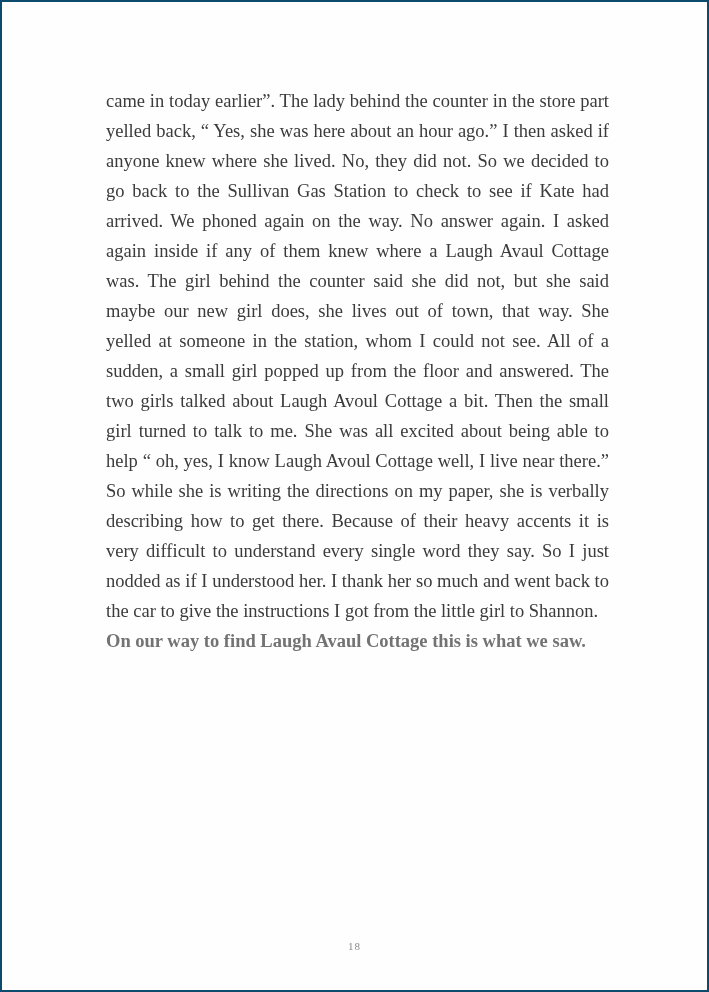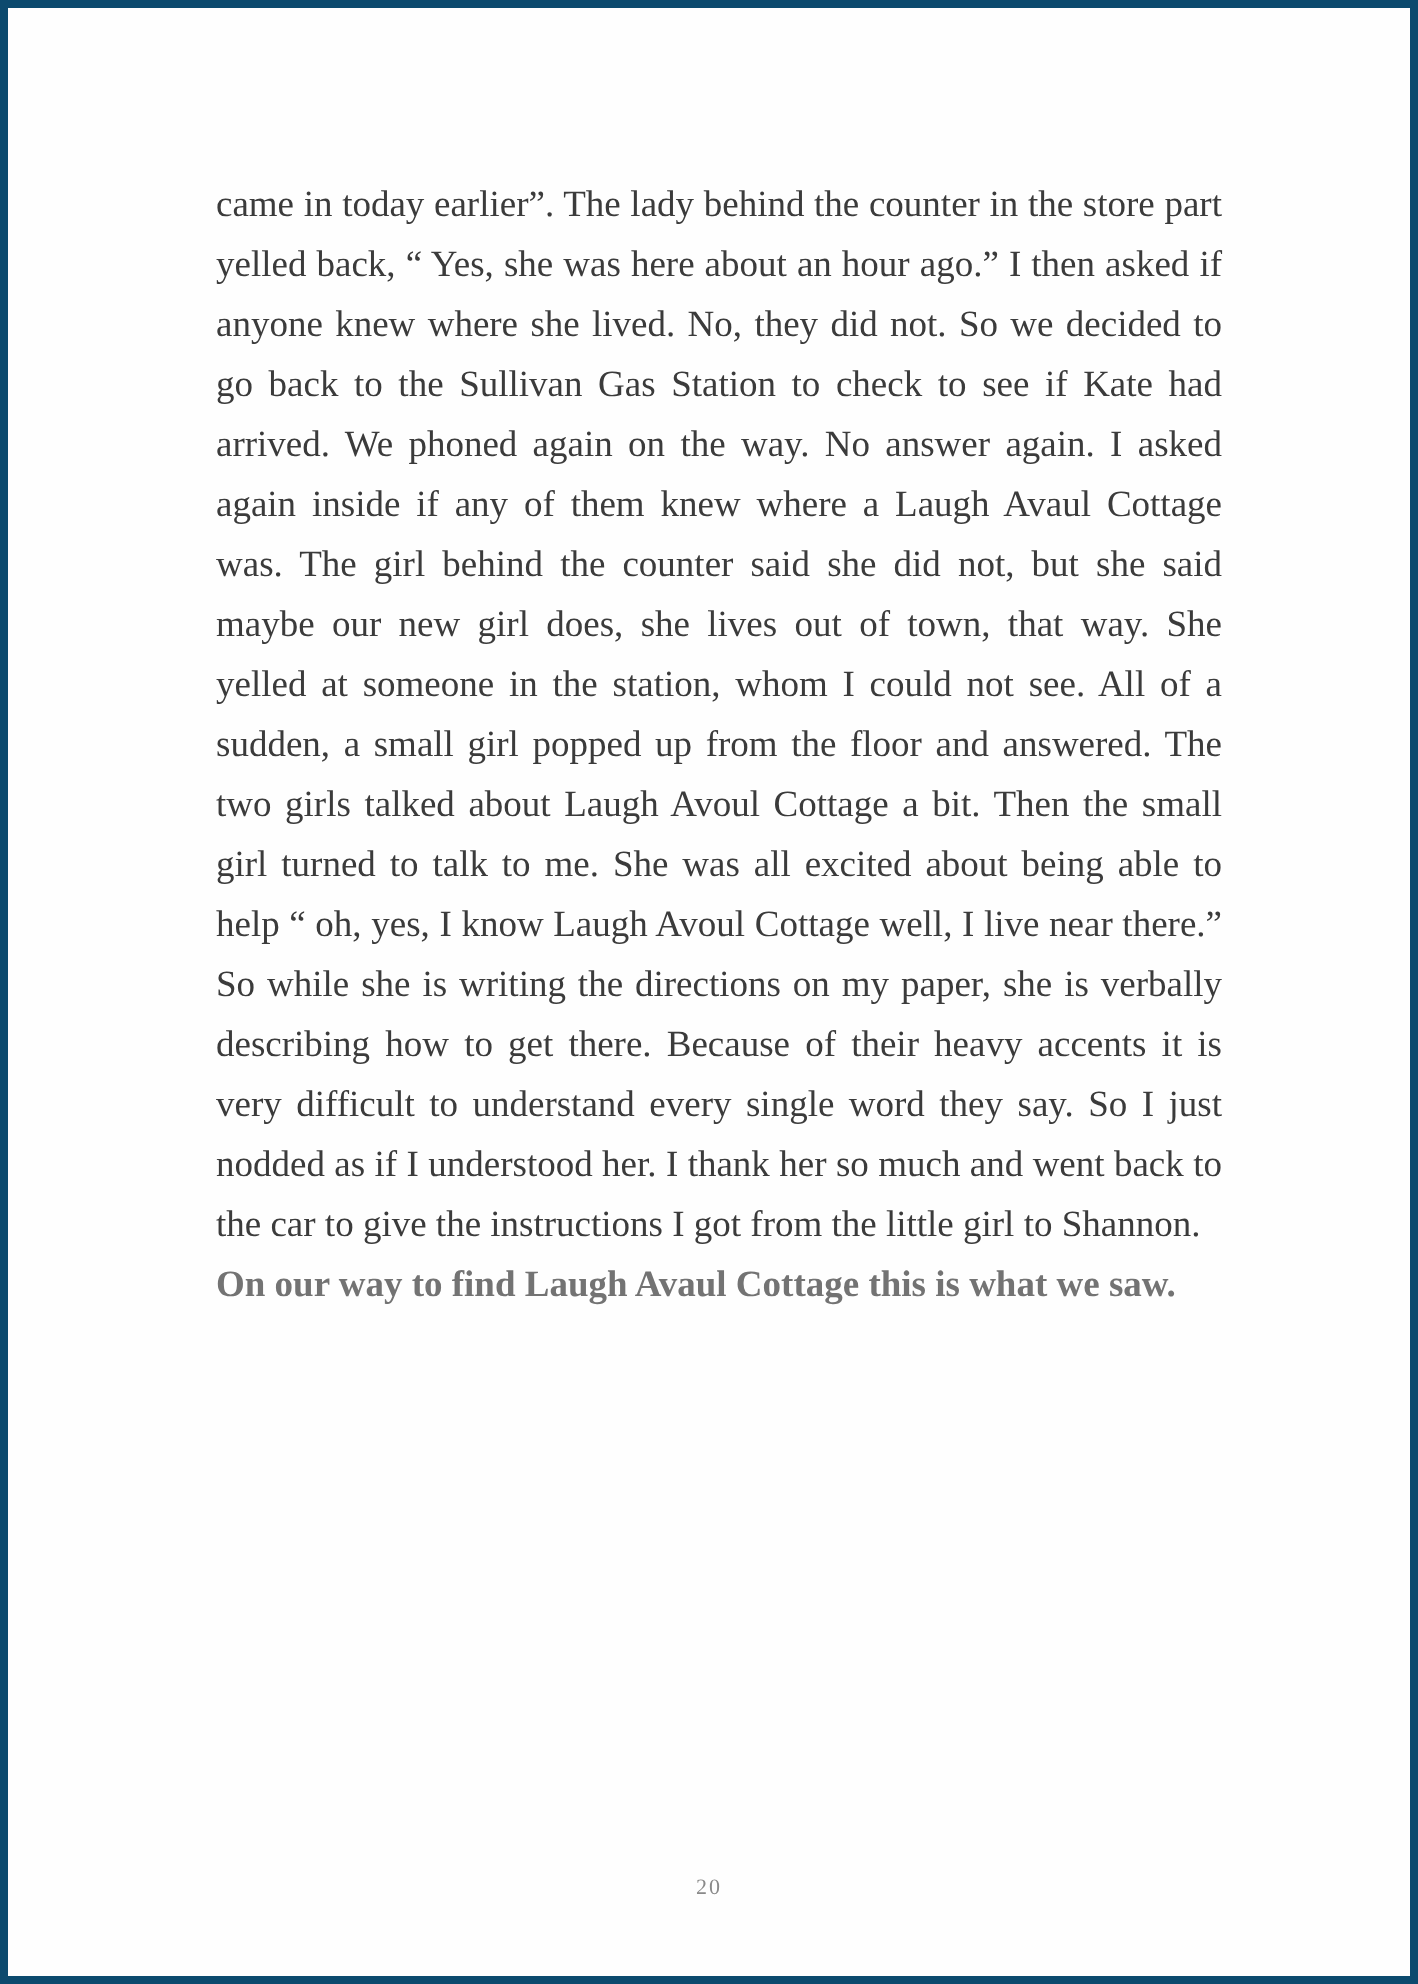--- a/index.html
+++ b/index.html
@@ -6,21 +6,21 @@
     margin: 0;
     padding: 0;
     background: #ffffff;
   }
   .page {
     position: relative;
     width: 709px;
     height: 992px;
     background: #fefefe;
     box-sizing: border-box;
-    border: 4px solid #0c4a6e;
+    border: 2px solid #0c4a6e;
     font-family: "Liberation Serif", "DejaVu Serif", serif;
     color: #3b3b3b;
     overflow: hidden;
   }
   .content {
     position: absolute;
     top: 84px;
     left: 104px;
     width: 503px;
   }
@@ -47,14 +47,14 @@
   }
 </style>
 </head>
 <body>
 
 <div class="page">
   <div class="content">
     <p>came in today earlier”. The lady behind the counter in the store part yelled back, “ Yes, she was here about an hour ago.” I then asked if anyone knew where she lived. No, they did not. So we decided to go back to the Sullivan Gas Station to check to see if Kate had arrived. We phoned again on the way. No answer again. I asked again inside if any of them knew where a Laugh Avaul Cottage was. The girl behind the counter said she did not, but she said maybe our new girl does, she lives out of town, that way. She yelled at someone in the station, whom I could not see. All of a sudden, a small girl popped up from the floor and answered. The two girls talked about Laugh Avoul Cottage a bit. Then the small girl turned to talk to me. She was all excited about being able to help “ oh, yes, I know Laugh Avoul Cottage well, I live near there.” So while she is writing the directions on my paper, she is verbally describing how to get there. Because of their heavy accents it is very difficult to understand every single word they say. So I just nodded as if I understood her. I thank her so much and went back to the car to give the instructions I got from the little girl to Shannon.</p>
     <p class="bold">On our way to find Laugh Avaul Cottage this is what we saw.</p>
   </div>
-  <div class="page-number">20</div>
+  <div class="page-number">18</div>
 </div>
 
 </body></html>

